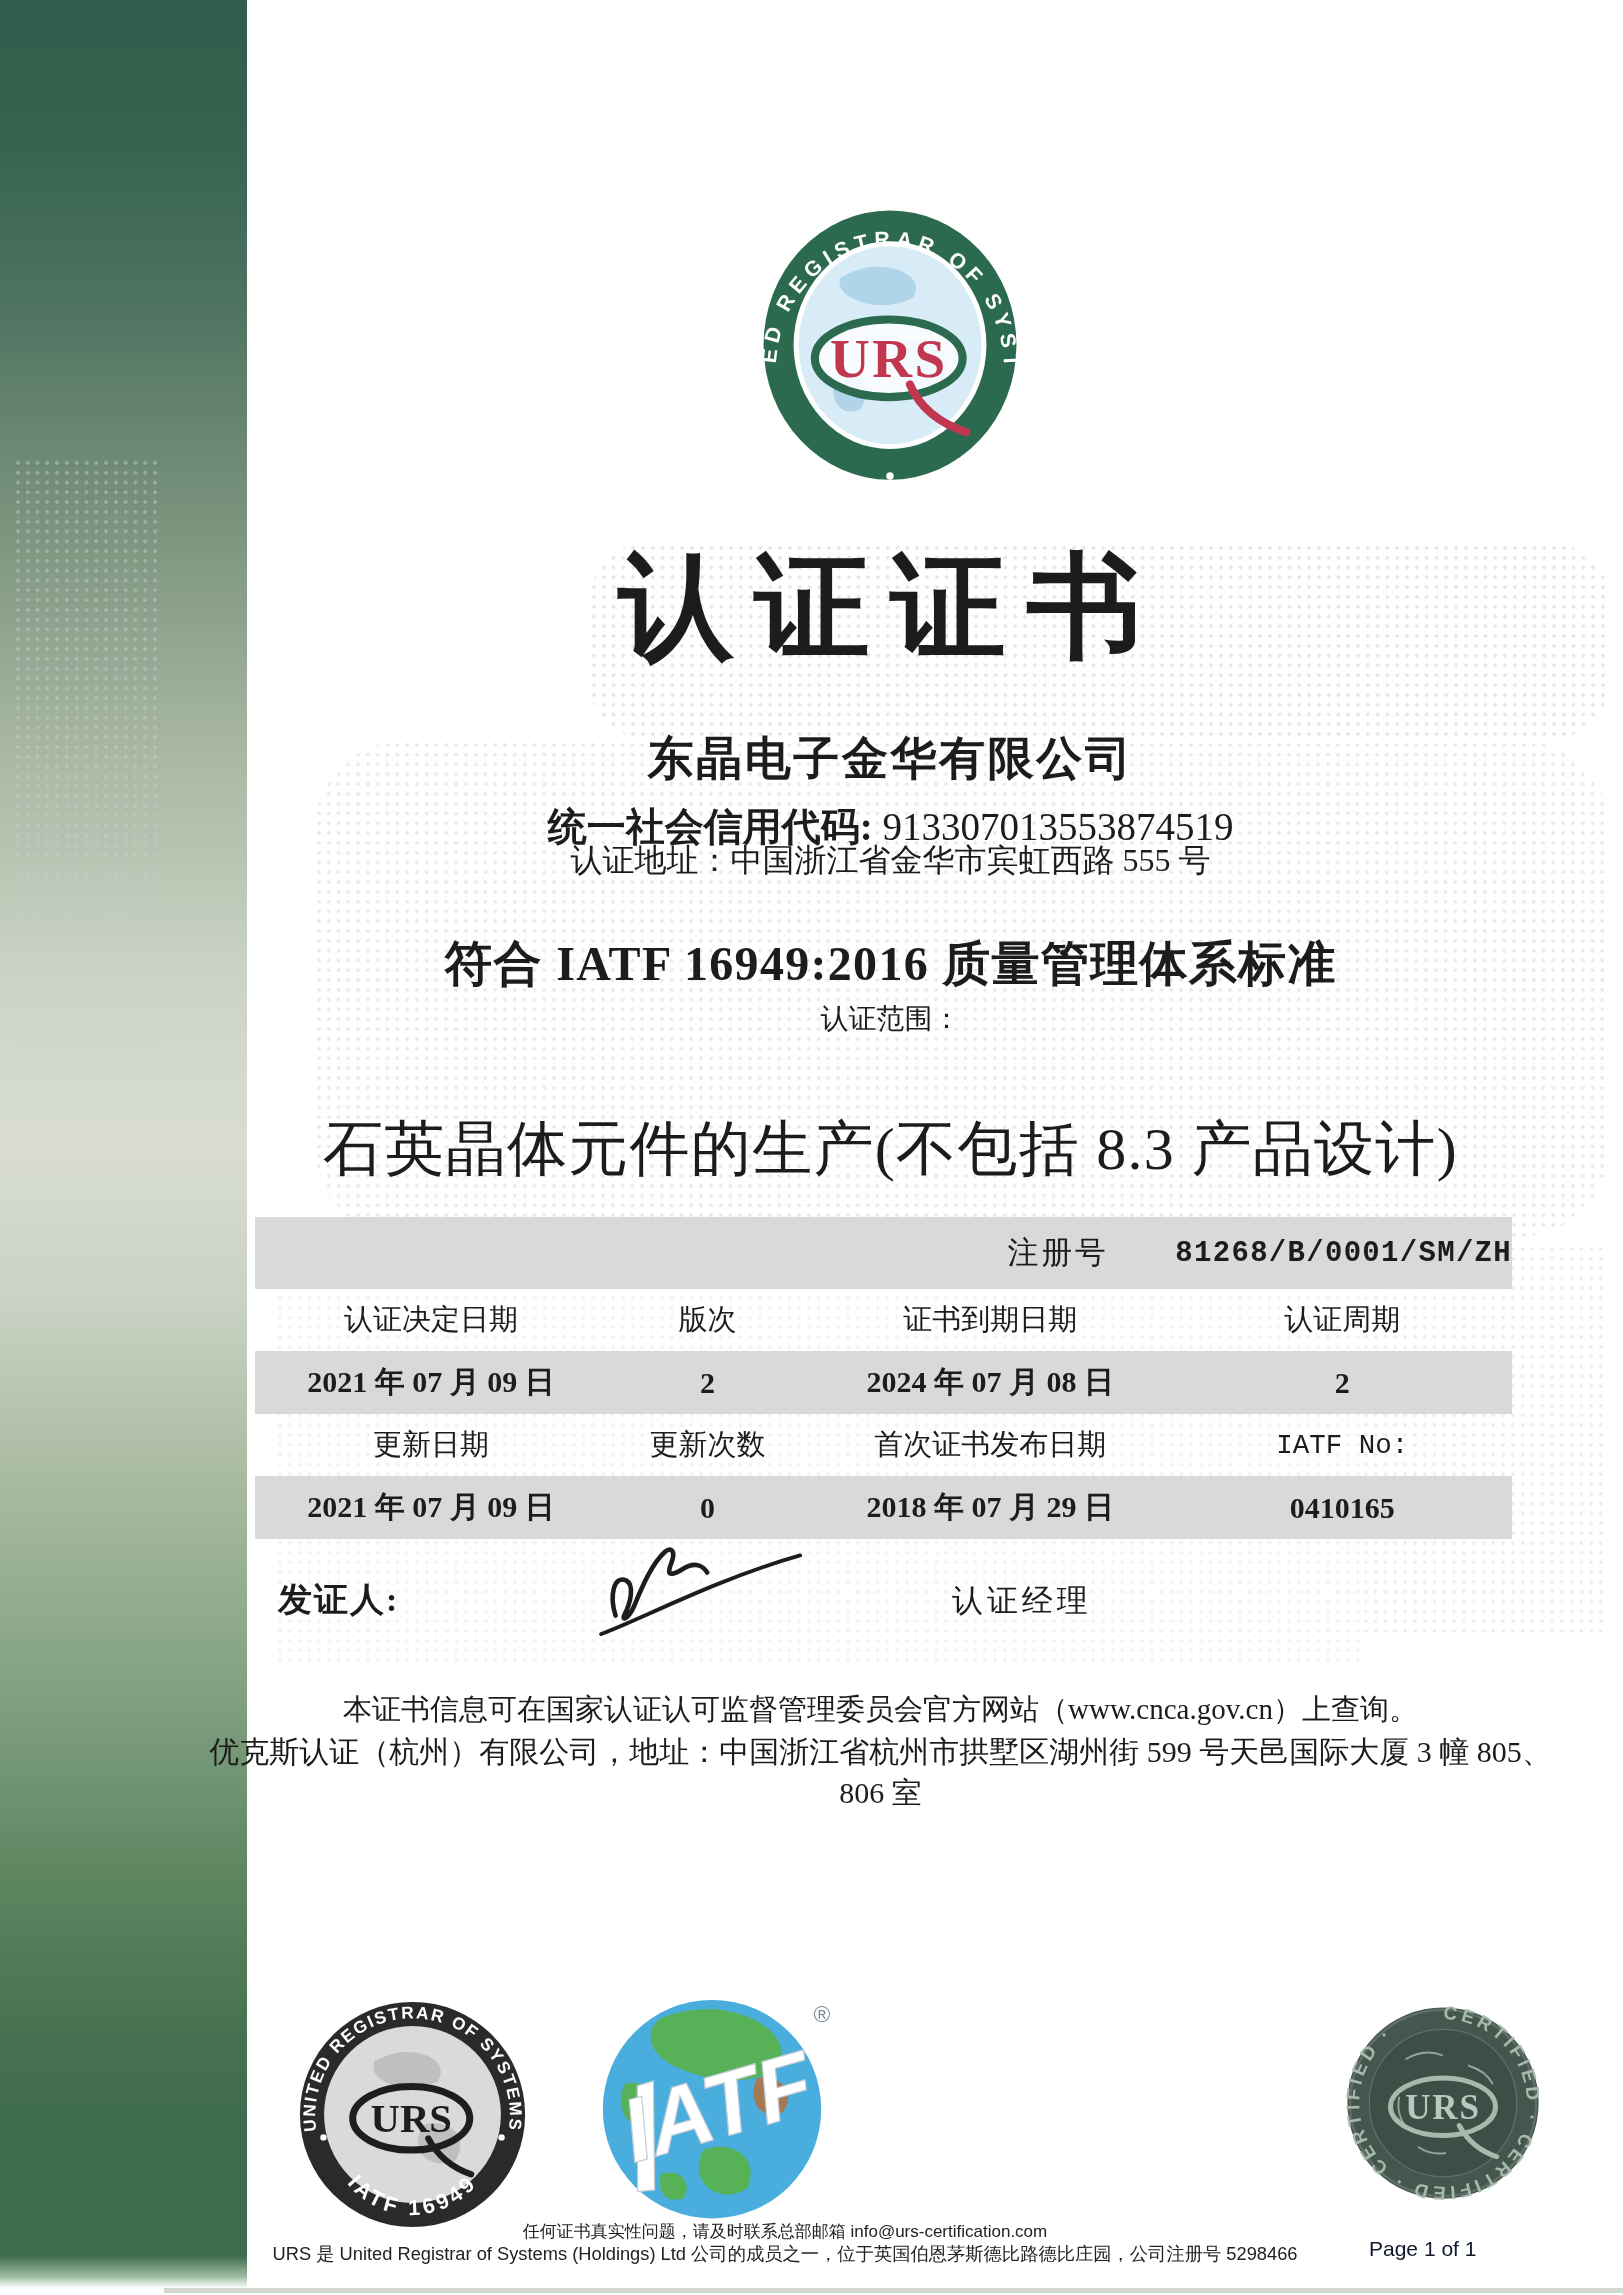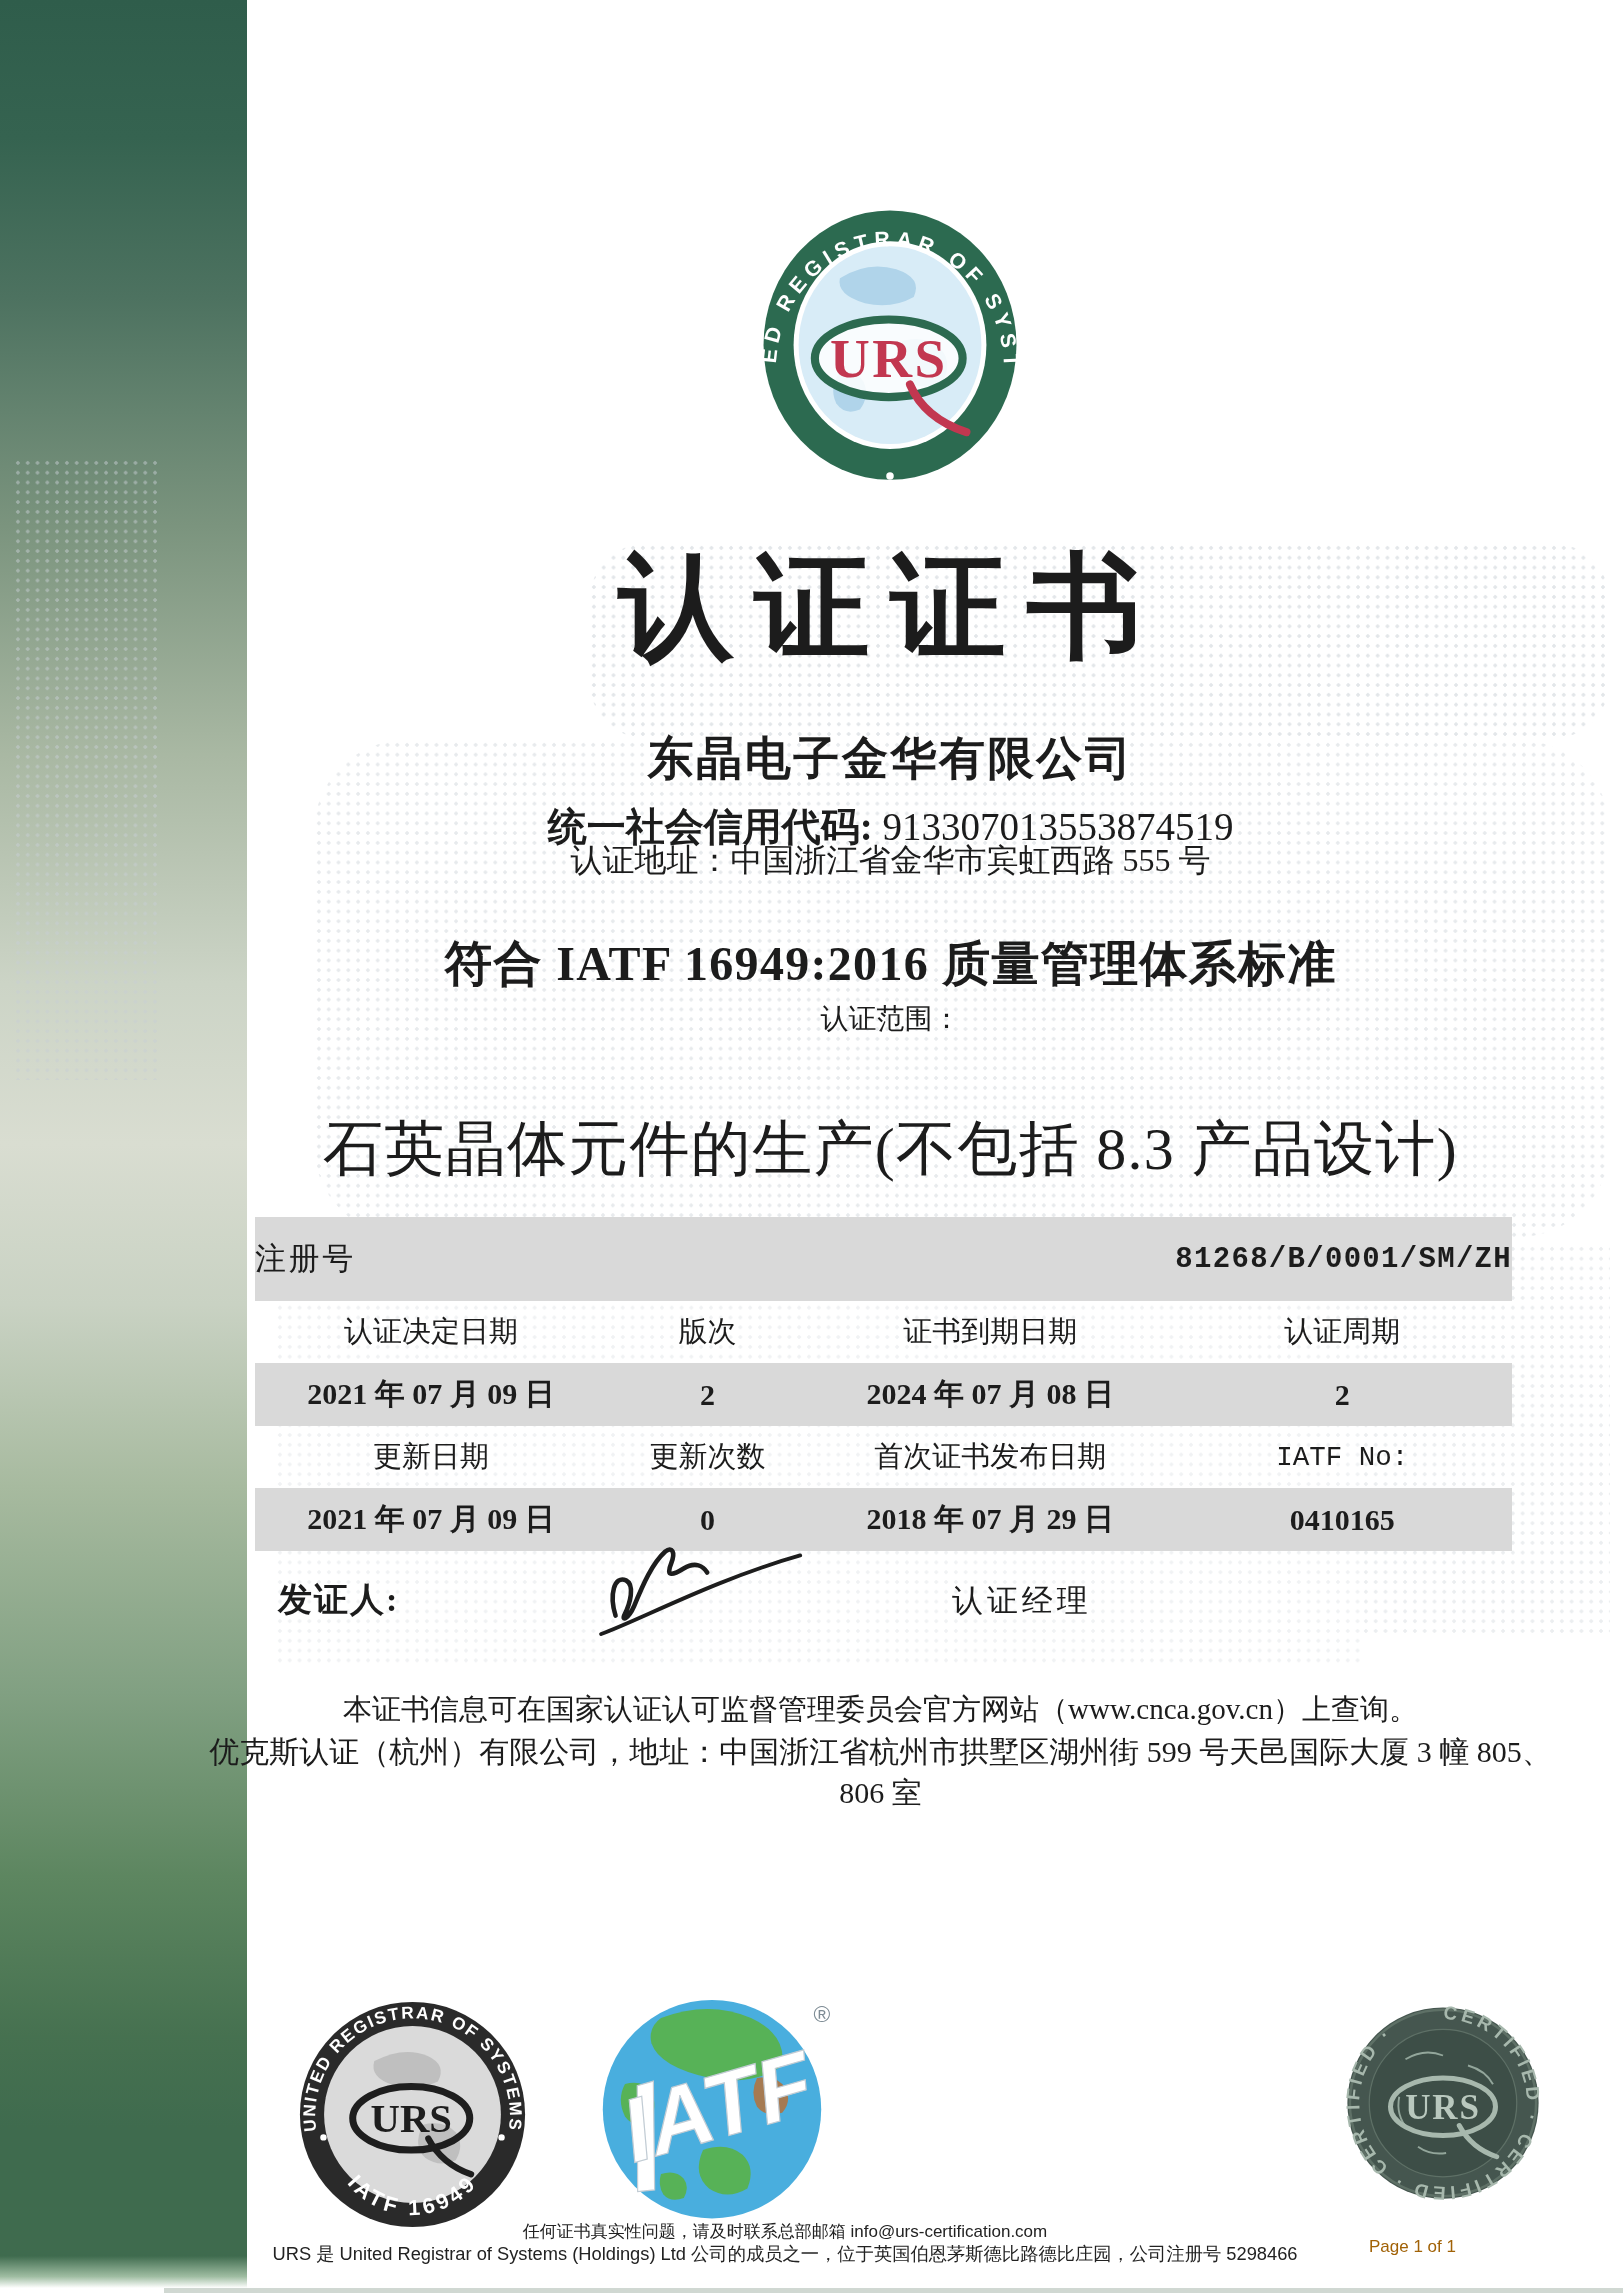--- a/index.html
+++ b/index.html
@@ -28,21 +28,21 @@
   .codeline{top:800px;font-size:39px;}
   .codeline .lbl{font-weight:700;}
   .addrline{top:839px;font-size:32px;}
   .standard{top:932px;font-size:48px;font-weight:700;letter-spacing:1.3px;}
   .scopelbl{top:1000px;font-size:28px;}
   .scope{top:1109px;font-size:60px;letter-spacing:1.3px;}
   
   .tbl{left:255px;top:1217px;width:1257px;font-size:30px;}
   .trow{display:flex;align-items:center;}
   .gray{background:#d9d9d9;}
-  .regrow{height:84px;justify-content:space-between;gap:67px;font-size:31px;}
+  .regrow{height:72px;justify-content:flex-end;gap:67px;font-size:31px;}
   .regrow .lbl{letter-spacing:2.6px;}
   .regrow .val{font-family:"Liberation Mono","DejaVu Sans Mono",monospace;font-size:29px;font-weight:600;letter-spacing:1.3px;}
   .hrow{height:62px;font-size:29px;}
   .vrow{height:63px;font-weight:700;font-size:30px;}
   .c1{width:28%;text-align:center;}
   .c2{width:16%;text-align:center;}
   .c3{width:29%;text-align:center;}
   .c4{width:27%;text-align:center;}
   .iatfno{font-family:"Liberation Mono","DejaVu Sans Mono",monospace;font-size:27.5px;}
   
@@ -53,21 +53,21 @@
   .foot1{left:190px;top:1690px;width:1381px;text-align:center;font-size:29px;}
   .foot2{left:190px;top:1732px;width:1381px;text-align:center;font-size:30px;}
   
   .logo-head{left:746px;top:193px;}
   .seal-left{left:298px;top:2000px;}
   .globe{left:589px;top:1982px;}
   .seal-right{left:1343px;top:2003px;}
   .fine{left:196px;width:1178px;text-align:center;font-family:"Liberation Sans","DejaVu Sans",sans-serif;color:#222;}
   .fine1{top:2220px;font-size:17px;}
   .fine2{top:2241px;font-size:18.3px;}
-  .pageno{left:1369px;top:2237px;font-family:"Liberation Sans","DejaVu Sans",sans-serif;font-size:17px;color:#a16207;}
+  .pageno{left:1369px;top:2237px;font-family:"Liberation Sans","DejaVu Sans",sans-serif;font-size:21px;color:#0f172a;}
   svg text{font-family:"Liberation Sans","DejaVu Sans",sans-serif;}
   svg text.serif{font-family:"Liberation Serif","DejaVu Serif",serif;}
 </style>
 </head>
 <body>
 
 <div class="page">
 
   <div class="band"></div>
   <div class="dots d1"></div>

